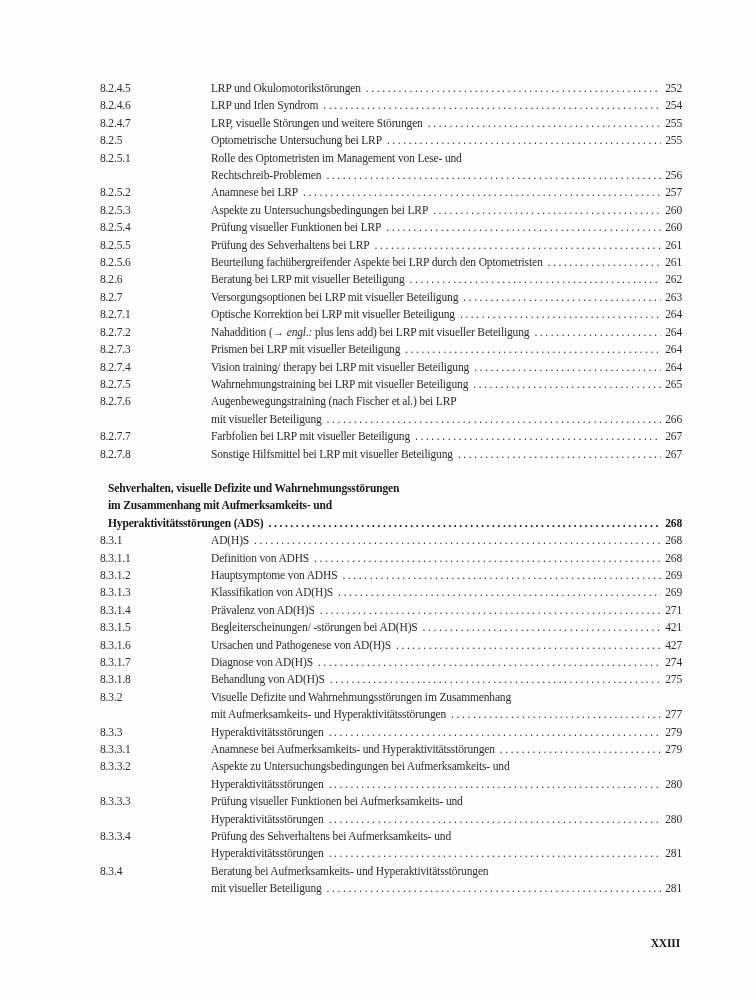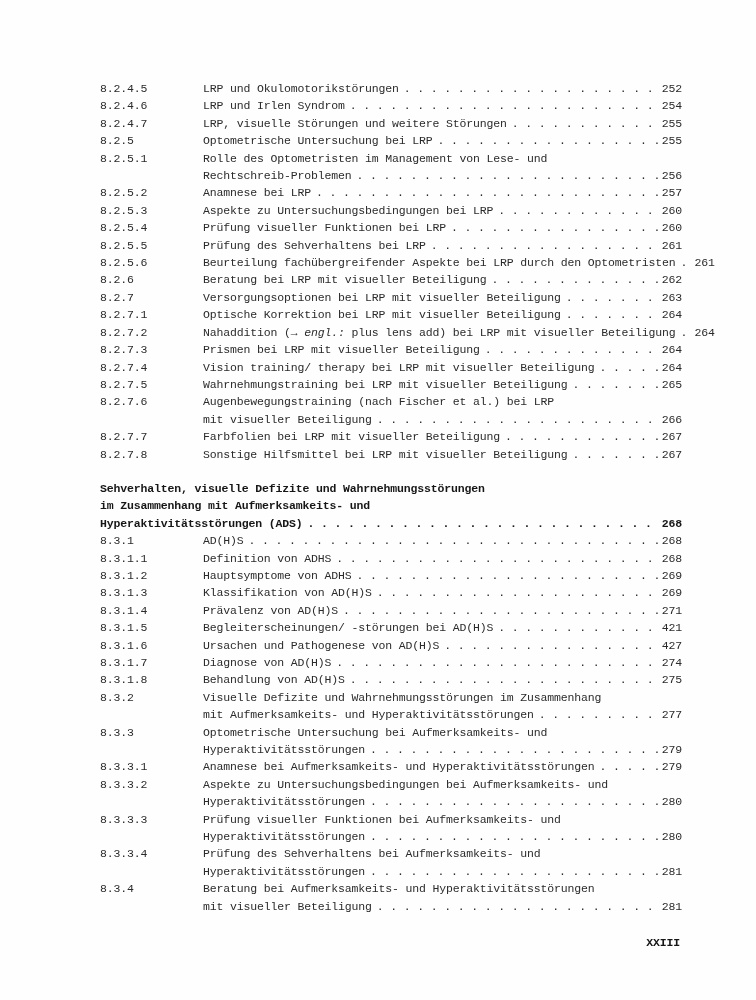--- a/index.html
+++ b/index.html
@@ -6,21 +6,21 @@
     margin: 0;
     padding: 0;
     background: #ffffff;
   }
   .page {
     position: relative;
     width: 756px;
     height: 1000px;
     background: #fefefe;
     overflow: hidden;
-    font-family: Liberation Mono, monospace;
+    font-family: Liberation Serif, serif;
     font-size: 11.5px;
     letter-spacing: -0.15px;
     color: #2b2b2b;
   }
   .toc {
     position: absolute;
     left: 100px;
     top: 80px;
     width: 582px;
   }
@@ -38,20 +38,21 @@
   .num {
     width: 103px;
     flex-shrink: 0;
   }
   .body {
     flex: 1;
     min-width: 0;
   }
   .line {
     display: block;
+    margin-left: 8px;
   }
   .line.last {
     display: flex;
     align-items: baseline;
   }
   .txt {
     white-space: nowrap;
   }
   .it {
     font-style: italic;
@@ -395,21 +396,20 @@
           <span class="line last">
             <span class="txt">mit Aufmerksamkeits- und Hyperaktivitätsstörungen</span>
             <span class="leader"></span>
             <span class="pg">277</span>
           </span>
         </span>
       </div>
       <div class="entry">
         <span class="num">8.3.3</span>
         <span class="body">
-          <span class="line"><span class="txt">Optometrische Untersuchung bei Aufmerksamkeits- und</span></span>
           <span class="line last">
             <span class="txt">Hyperaktivitätsstörungen</span>
             <span class="leader"></span>
             <span class="pg">279</span>
           </span>
         </span>
       </div>
       <div class="entry">
         <span class="num">8.3.3.1</span>
         <span class="body">

